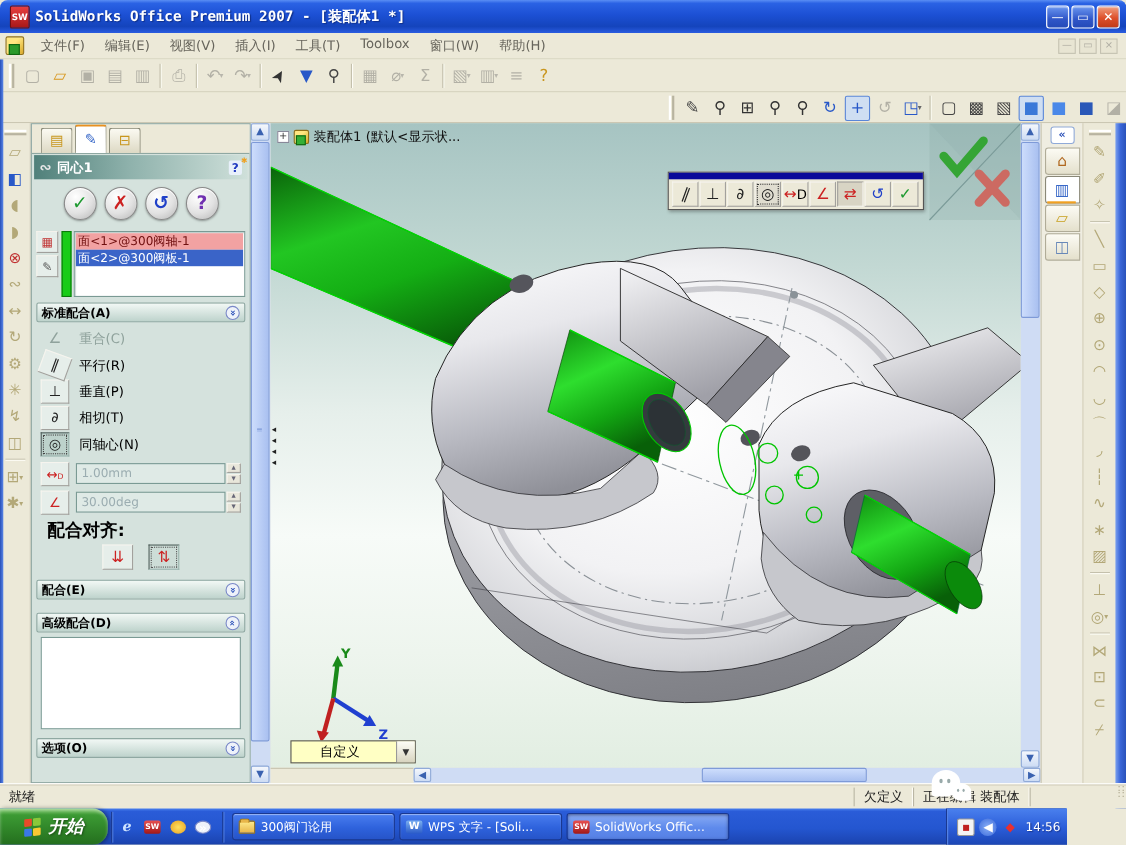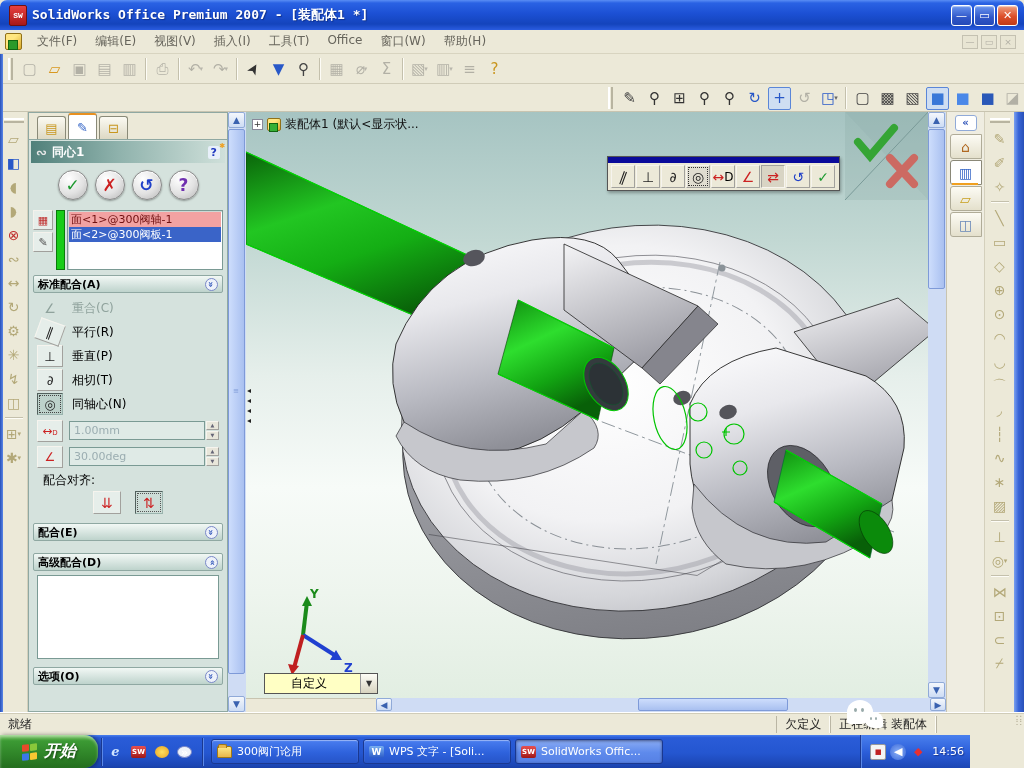--- a/index.html
+++ b/index.html
@@ -5,21 +5,21 @@
   *{margin:0;padding:0;box-sizing:border-box;}
   html,body{width:1024px;height:768px;overflow:hidden;}
   body{font-family:"DejaVu Sans","Liberation Sans",sans-serif;font-size:12px;position:relative;background:#ece9d8;}
   .abs{position:absolute;}
 
   
   #titlebar{left:0;top:0;width:1024px;height:30px;
     background:linear-gradient(180deg,#5a8ef4 0%,#2a62e4 10%,#1c50d4 45%,#1444bc 80%,#2a5ce0 100%);
     border-radius:7px 7px 0 0;display:flex;align-items:center;padding:0 4px;}
   .app-ico{width:18px;height:21px;background:linear-gradient(#e84040,#a81818);border:1px solid #701010;border-radius:2px;
-    color:#fff;font-size:8px;font-weight:bold;display:flex;align-items:center;justify-content:center;margin:0 5px;font-family:Liberation Mono, monospace;}
+    color:#fff;font-size:8px;font-weight:bold;display:flex;align-items:center;justify-content:center;margin:0 5px;}
   #title-text{color:#fff;font-weight:bold;font-size:13px;font-family:"DejaVu Sans Mono","Liberation Mono",monospace;
     text-shadow:1px 1px 1px #10308a;white-space:nowrap;}
   .winbtns{margin-left:auto;display:flex;gap:2px;padding-right:2px;}
   .wbtn{width:21px;height:21px;border-radius:3px;border:1px solid #fff;color:#fff;font-size:11px;line-height:19px;
     text-align:center;background:linear-gradient(#6a96f0,#3056c8 60%,#244ab8);box-shadow:inset 0 1px 1px rgba(255,255,255,.5);}
   .wbtn.close{background:linear-gradient(#f0a080,#dd4f2a 55%,#c03a18);}
 
   
   #menubar{left:0;top:30px;width:1024px;height:24px;background:#ece9d8;border-bottom:1px solid #d8d4c0;
     display:flex;align-items:center;}
@@ -87,21 +87,21 @@
   .mate-row.sel .g{border:1px inset #9ab4ae;background:#bdd2cb;outline:1px dotted #444;outline-offset:-3px;}
   .mate-row .lbl{margin-left:9px;font-size:12px;color:#000;}
   .mate-row.dis .g{border-color:transparent;background:transparent;color:#8fa29c;}
   .mate-row.dis .lbl{color:#8fa29c;}
   .pm-field{display:flex;align-items:center;margin:3px 8px;height:23px;}
   .f-icon{width:26px;height:22px;border:1px outset #f6f4ee;background:#e6eeea;text-align:center;line-height:21px;font-size:12px;color:#c22;}
   .f-icon .sub{font-size:7px;color:#c22;}
   .f-input{flex:1;height:19px;border:1px solid #7a9a94;background:#dfeae6;color:#9badb1;font-size:11px;line-height:17px;padding:0 4px;margin-left:6px;}
   .f-spin{width:13px;height:19px;margin-left:1px;display:flex;flex-direction:column;gap:1px;}
   .f-spin span{flex:1;border:1px outset #f6f4ee;background:#e8e6da;font-size:5px;line-height:7px;text-align:center;color:#667;}
-  .al-label{margin:4px 0 2px 14px;font-weight:normal;font-size:12px;color:#000;}
+  .al-label{margin:4px 0 2px 14px;font-weight:bold;font-size:16px;color:#000;}
   #al-btns{display:flex;gap:14px;justify-content:center;}
   .al-btn{width:28px;height:23px;border:1px outset #f6f4ee;background:#e6eeea;display:flex;align-items:center;justify-content:center;}
   .al-btn .g{font-size:14px;color:#c22;}
   .al-btn.sel{border:1px inset #9ab4ae;background:#cdddd7;outline:1px dotted #555;outline-offset:-3px;}
   #mates-box{height:84px;background:#fff;border:1px solid #7a9a94;margin:4px 8px;}
 
   
   .xps{background:#cfdcf4;}
   .xps .btn{position:absolute;background:linear-gradient(#f4f7fc,#cddcf4);border:1px solid #90aad8;border-radius:2px;
     color:#3a62b0;text-align:center;}
@@ -216,21 +216,21 @@
 </div>
 
 <div id="menubar" class="abs">
   <div class="doc-ico"></div>
   <div id="menu-items" style="display:flex;">
       <div class="menu-item"><span class="lbl">文件(F)</span></div>
       <div class="menu-item"><span class="lbl">编辑(E)</span></div>
       <div class="menu-item"><span class="lbl">视图(V)</span></div>
       <div class="menu-item"><span class="lbl">插入(I)</span></div>
       <div class="menu-item"><span class="lbl">工具(T)</span></div>
-      <div class="menu-item"><span class="lbl">Office</span></div>
+      <div class="menu-item"><span class="lbl">Toolbox</span></div>
       <div class="menu-item"><span class="lbl">窗口(W)</span></div>
       <div class="menu-item"><span class="lbl">帮助(H)</span></div>
     </div>
   <div id="mdi-btns">
       <div class="mdi-b"><span class="g">—</span></div>
       <div class="mdi-b"><span class="g">▭</span></div>
       <div class="mdi-b"><span class="g">×</span></div>
     </div>
 </div>
 

